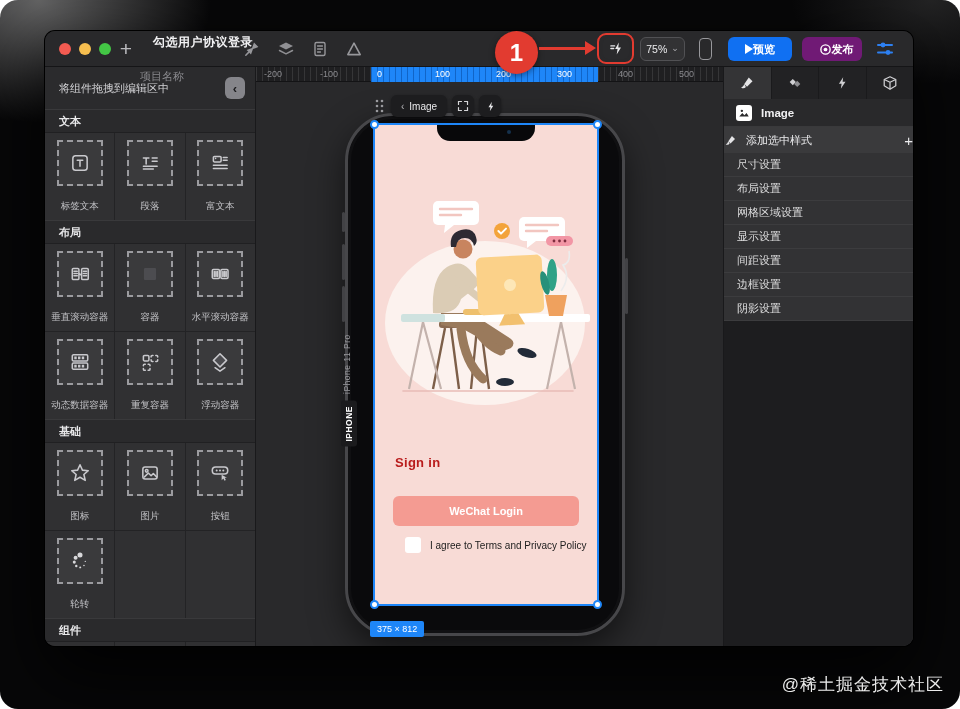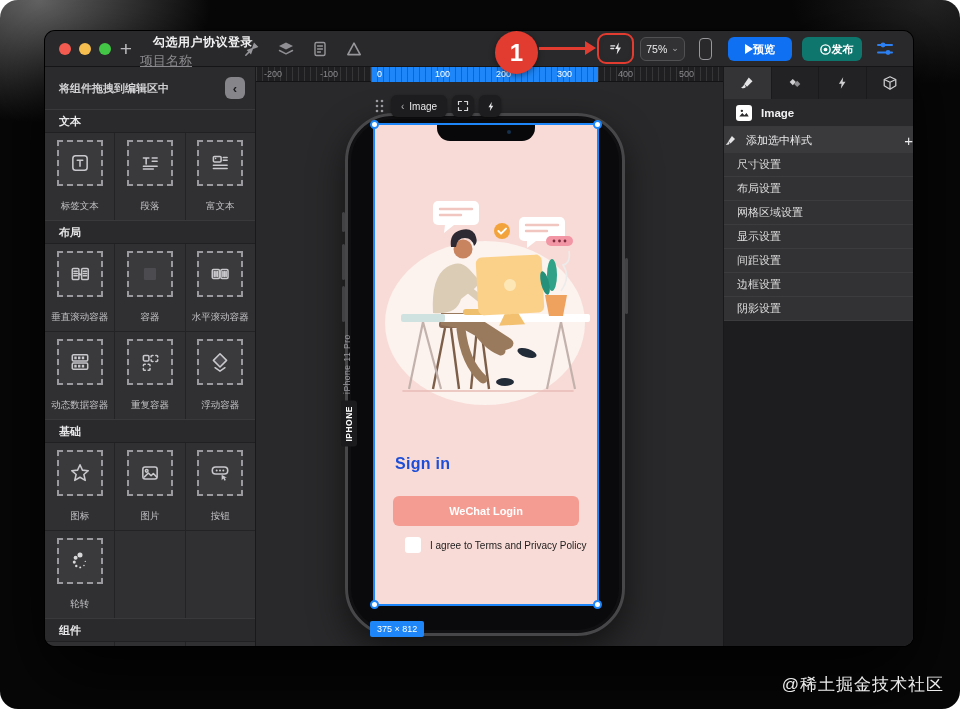--- a/index.html
+++ b/index.html
@@ -9,47 +9,47 @@
                       radial-gradient(200px 120px at 97% 0%, rgba(120,120,120,.25), rgba(120,120,120,0) 70%), #070708; }
   .window { position:absolute; left:45px; top:31px; width:868px; height:615px; background:#252527; border-radius:10px;
             box-shadow:0 30px 70px rgba(0,0,0,.85), 0 0 0 1px #000; overflow:hidden; display:flex; flex-direction:column; }
   
   .toolbar { position:relative; height:36px; flex:0 0 36px; background:#29292b; border-bottom:1px solid #151517; }
   .lights { position:absolute; left:14px; top:12px; display:flex; gap:8px; }
   .light { width:12px; height:12px; border-radius:50%; }
   .plus-icon { position:absolute; left:70px; top:5px; width:22px; height:26px; color:#b9b9bd; font-size:21px; font-weight:300; text-align:center; line-height:25px; }
   .titleblock { position:absolute; left:92px; top:3px; width:132px; text-align:center; }
   .titleblock .t { color:#f2f2f4; font-size:12px; font-weight:bold; letter-spacing:.5px; }
-  .titleblock .s { color:#8a8a8e; font-size:13px; margin-top:1px; text-align:left; padding-left:3px;text-decoration:underline; }
+  .titleblock .s { color:#8a8a8e; font-size:11px; margin-top:18px; text-align:left; padding-left:3px; }
   .tb-icon { position:absolute; top:9px; width:18px; height:18px; }
   .tb-icon svg { width:18px; height:18px; }
   .zoom-dd { position:absolute; left:595px; top:6px; width:45px; height:24px; background:#323234; border:1px solid #515154; border-radius:6px;
              display:flex; align-items:center; justify-content:center; gap:4px; color:#ececee; font-size:10.5px; }
   .zoom-dd .chev { color:#a9a9ad; font-size:9px; transform:translateY(-1px); }
   .device-frame-icon { position:absolute; left:654px; top:7px; width:13px; height:22px; border:1.5px solid #98989c; border-radius:4px; }
   .btn { position:absolute; top:6px; height:24px; border-radius:6px; display:flex; align-items:center; justify-content:center; 
          color:#fff; font-size:11px; font-weight:bold; }
   .btn-preview { left:683px; width:64px; background:#1070f2; }
-  .btn-publish { left:757px; width:60px; background:#0f766e;padding-left:8px; }
+  .btn-publish { left:757px; width:60px; background:#701a75;padding-left:8px; }
   .play-tri { width:0; height:0; border-left:8px solid #fff; border-top:5px solid transparent; border-bottom:5px solid transparent; }
   .sliders { position:absolute; left:831px; top:9px; }
   
   .anno { position:absolute; z-index:60; }
   .anno-circle { left:450px; top:0px; width:43px; height:43px; border-radius:50%; background:#e23b30; color:#fff; font-size:24px; font-weight:bold;
                  display:flex; align-items:center; justify-content:center; box-shadow:0 2px 6px rgba(0,0,0,.4); }
   .anno-line { left:494px; top:16px; width:48px; height:3px; background:#e23b30; }
   .anno-head { left:540px; top:10px; width:0; height:0; border-left:11px solid #e23b30; border-top:7px solid transparent; border-bottom:7px solid transparent; }
   .anno-box { left:552px; top:2px; width:37px; height:31px; border:2.5px solid #e23b30; border-radius:9px; }
   .flash-chip { position:absolute; left:558px; top:7px; width:26px; height:21px; background:#2a2a2c; border-radius:5px; display:flex; align-items:center; justify-content:center; }
   
   .main { display:flex; flex:1; min-height:0; }
   
   .sidebar { width:211px; flex:0 0 211px; background:#2b2b2d; border-right:1px solid #19191b; display:flex; flex-direction:column; }
   .hint-row { height:42px; flex:0 0 42px; display:flex; align-items:center; justify-content:space-between; padding:0 10px 0 14px; }
-  .hint-row .txt { color:#d2d2d5; font-size:11px;font-weight:bold; }
+  .hint-row .txt { color:#d2d2d5; font-size:11px; }
   .collapse-btn { width:20px; height:22px; background:#85858a; border-radius:6px; color:#1c1c1e; font-size:13px; font-weight:bold;
                   display:flex; align-items:center; justify-content:center; }
   .section-bar { height:24px; flex:0 0 24px; background:#2a2a2c; border-top:1px solid #39393b; border-bottom:1px solid #202022;
                  display:flex; align-items:center; padding-left:14px; color:#e8e8ea; font-size:11px; font-weight:bold; }
   .tile-grid { display:grid; grid-template-columns:1fr 1fr 1fr; gap:1px; background:#232325; flex:0 0 auto; }
   .tile-cell { background:#303032; height:87px; display:flex; flex-direction:column; align-items:center; justify-content:center; gap:14px; }
   .tile-box { width:46px; height:46px; border:2px dashed #9b9b9f; background:#3a3a3c; display:flex; align-items:center; justify-content:center; }
   .tile-box svg { width:22px; height:22px; }
   .tile-label { font-size:9.5px; color:#c2c2c6; }
   .tile-grid.partial { flex:1 1 auto; min-height:0; }
@@ -70,21 +70,21 @@
   .chip.sq { width:22px; }
   
   .phone { position:absolute; left:89px; top:46px; width:280px; height:523px; border-radius:48px; background:#0a0a0c;
            border:3px solid #47474a; box-shadow:inset 0 0 0 3px #101012, 0 14px 34px rgba(0,0,0,.55); }
   .side-btn { position:absolute; background:#424245; border-radius:2px; }
   .screen { position:absolute; left:25px; top:7px; width:226px; height:483px; background:#f8dbd6; border:2px solid #1e86f8; overflow:visible; }
   .notch { position:absolute; left:50%; top:0; transform:translateX(-50%); width:98px; height:16px; background:#08080a; border-radius:0 0 13px 13px; }
   .notch .cam { position:absolute; right:24px; top:5px; width:4px; height:4px; border-radius:50%; background:#15314d; }
   .handle { position:absolute; width:9px; height:9px; border-radius:50%; background:#fff; border:2px solid #1e86f8; z-index:6; }
   .illus { position:absolute; left:0; top:38px; width:222px; height:250px; }
-  .signin { position:absolute; left:20px; top:330px; color:#1d4ed8; font-size:16px; font-weight:bold; letter-spacing:.3px; }
+  .signin { position:absolute; left:20px; top:330px; color:#b91c1c; font-size:13px; font-weight:bold; letter-spacing:.3px; }
   .wechat-btn { position:absolute; left:18px; top:371px; width:186px; height:30px; border-radius:6px; background:#f49b92;
                 color:#fff; font-size:11px; font-weight:bold; display:flex; align-items:center; justify-content:center; }
   .agree-row { position:absolute; left:30px; top:412px; display:flex; align-items:center; gap:9px; }
   .agree-box { width:16px; height:16px; background:#fff; border-radius:3px; }
   .agree-txt { color:#1c1c1c; font-size:10px; }
   .vlabel { position:absolute; left:86px; top:262px; width:14px; height:70px; color:#98989c; font-size:8.5px;
             writing-mode:vertical-rl; transform:rotate(180deg); text-align:center; letter-spacing:.5px; z-index:7; }
   .vbadge { position:absolute; left:85px; top:334px; background:#1b1b1d; border-radius:3px; padding:5px 3px; color:#fff; font-size:8.5px; font-weight:bold;
             writing-mode:vertical-rl; transform:rotate(180deg); letter-spacing:.5px; z-index:7; }
   .size-badge { position:absolute; left:114px; top:554px; height:16px; padding:0 7px; background:#1e86f8; border-radius:2px;

